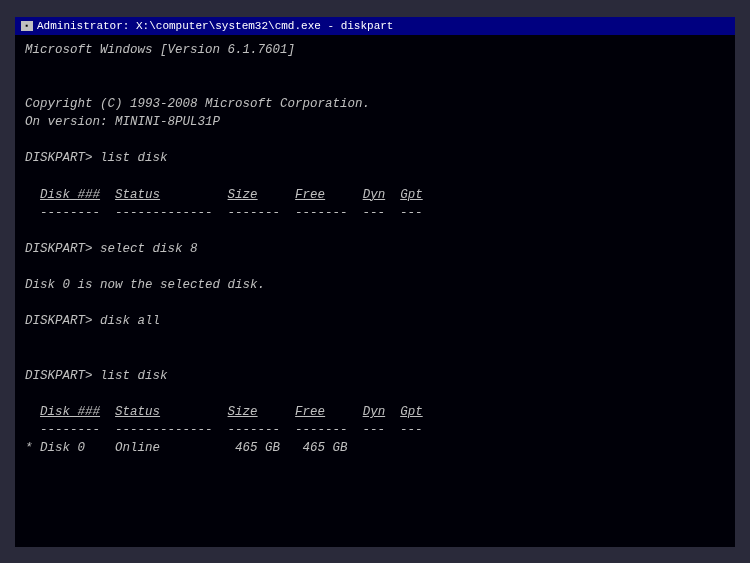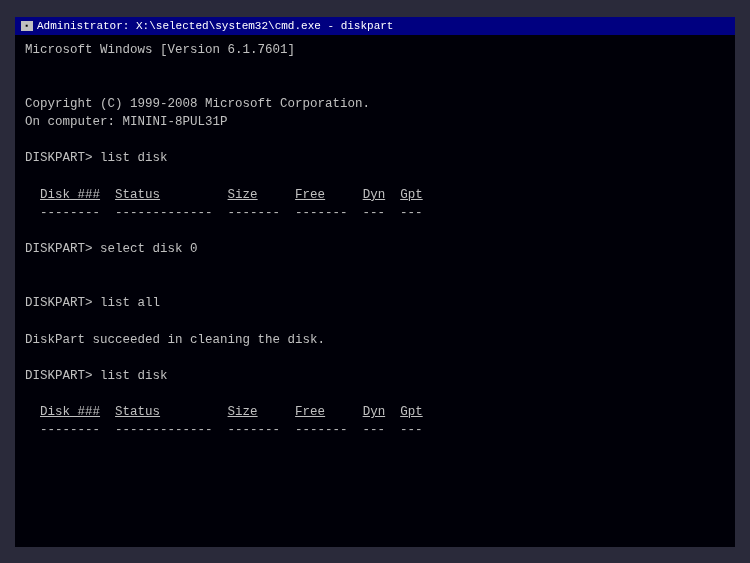--- a/index.html
+++ b/index.html
@@ -48,57 +48,59 @@
       justify-content: center;
       color: #000;
     }
     .terminal {
       background: #000008;
       color: #c0c0c0;
       font-size: 12.5px;
       padding: 6px 10px;
       line-height: 1.45;
       font-family: 'Lucida Console', 'Courier New', monospace;
+      font-style: italic;
     }
     .cmd-line {
       white-space: pre;
     }
     @keyframes blink {
       50% { opacity: 0; }
     }
   </style>
 </head>
 <body>
 
 <div class="monitor-frame">
   <div class="screen">
     <div class="title-bar">
       <span class="title-bar-icon">▪</span>
-      <span>Administrator: X:\selected\system32\cmd.exe - diskpart</span>
+      <span>Administrator: X:\computer\system32\cmd.exe - diskpart</span>
     </div>
     <div class="terminal">
 
       <div class="cmd-line">Microsoft Windows [Version 6.1.7601]</div>
       <div class="cmd-line">&nbsp;</div>
       <div class="cmd-line">&nbsp;</div>
-      <div class="cmd-line">Copyright (C) 1999-2008 Microsoft Corporation.</div>
-      <div class="cmd-line">On computer: MININI-8PUL31P</div>
+      <div class="cmd-line">Copyright (C) 1993-2008 Microsoft Corporation.</div>
+      <div class="cmd-line">On version: MININI-8PUL31P</div>
       <div class="cmd-line">&nbsp;</div>
       <div class="cmd-line"><span>DISKPART&gt; </span><span>list disk</span></div>
       <div class="cmd-line">&nbsp;</div>
       <div class="cmd-line">  <span style="text-decoration:underline">Disk ###</span>  <span style="text-decoration:underline">Status</span>         <span style="text-decoration:underline">Size</span>     <span style="text-decoration:underline">Free</span>     <span style="text-decoration:underline">Dyn</span>  <span style="text-decoration:underline">Gpt</span></div>
       <div class="cmd-line">  --------  -------------  -------  -------  ---  ---</div>
       <div class="cmd-line">&nbsp;</div>
-      <div class="cmd-line"><span>DISKPART&gt; </span><span>select disk 0</span></div>
+      <div class="cmd-line"><span>DISKPART&gt; </span><span>select disk 8</span></div>
       <div class="cmd-line">&nbsp;</div>
+      <div class="cmd-line">Disk 0 is now the selected disk.</div>
       <div class="cmd-line">&nbsp;</div>
-      <div class="cmd-line"><span>DISKPART&gt; </span><span>list all</span></div>
+      <div class="cmd-line"><span>DISKPART&gt; </span><span>disk all</span></div>
       <div class="cmd-line">&nbsp;</div>
-      <div class="cmd-line">DiskPart succeeded in cleaning the disk.</div>
       <div class="cmd-line">&nbsp;</div>
       <div class="cmd-line"><span>DISKPART&gt; </span><span>list disk</span></div>
       <div class="cmd-line">&nbsp;</div>
       <div class="cmd-line">  <span style="text-decoration:underline">Disk ###</span>  <span style="text-decoration:underline">Status</span>         <span style="text-decoration:underline">Size</span>     <span style="text-decoration:underline">Free</span>     <span style="text-decoration:underline">Dyn</span>  <span style="text-decoration:underline">Gpt</span></div>
       <div class="cmd-line">  --------  -------------  -------  -------  ---  ---</div>
+      <div class="cmd-line">* Disk 0    Online          465 GB   465 GB</div>
 
     </div>
   </div>
 </div>
 
 </body></html>

